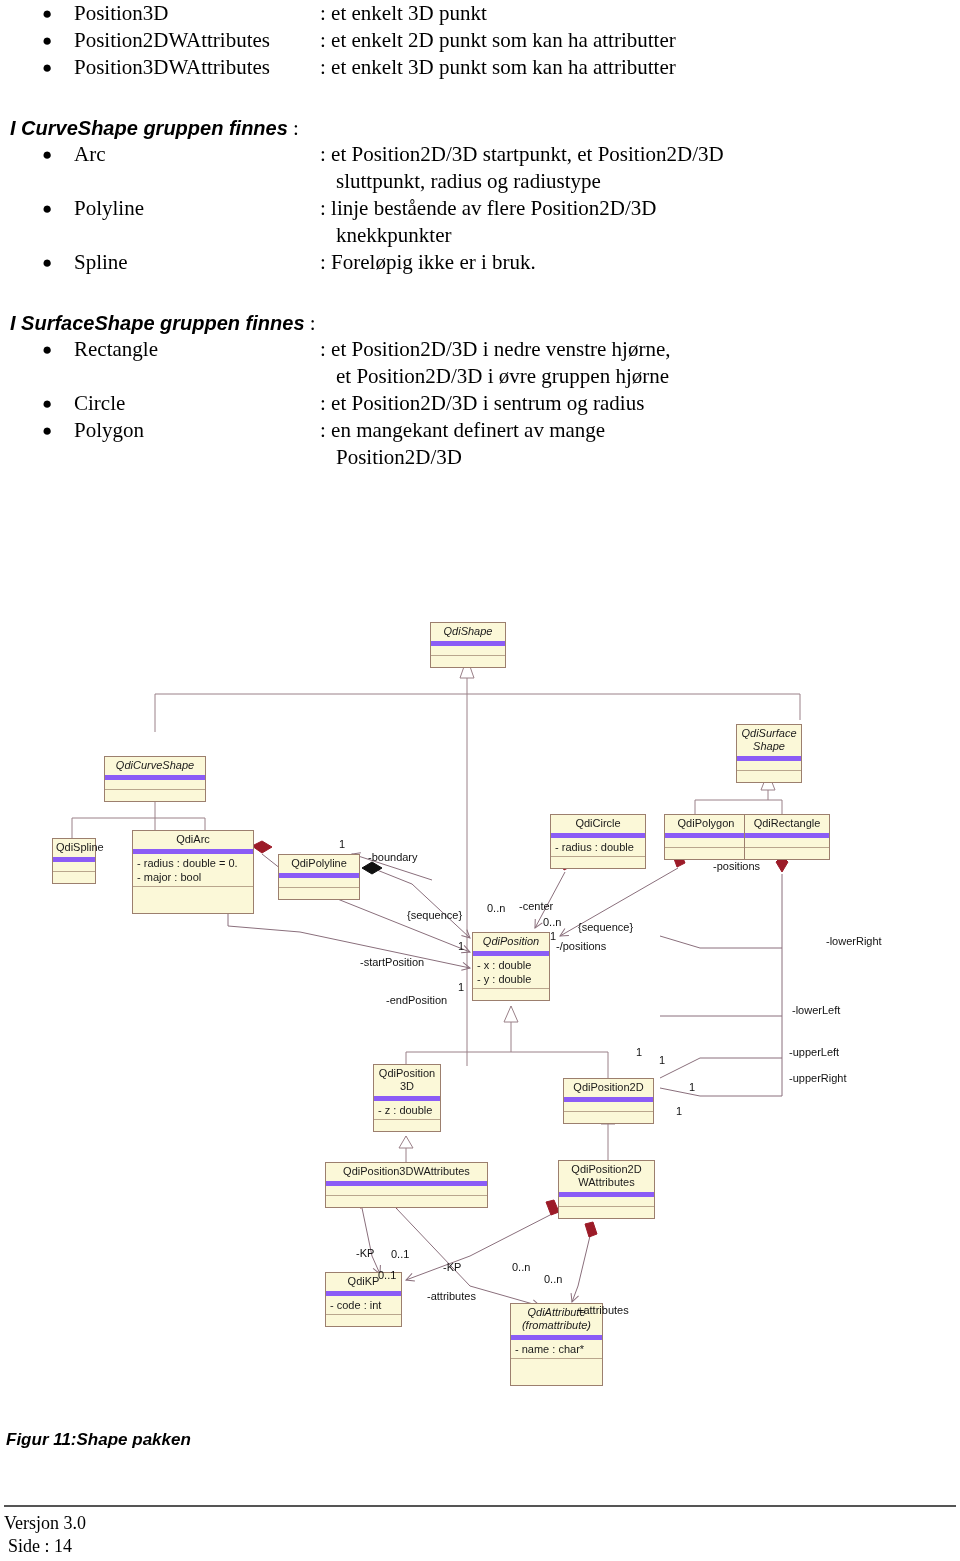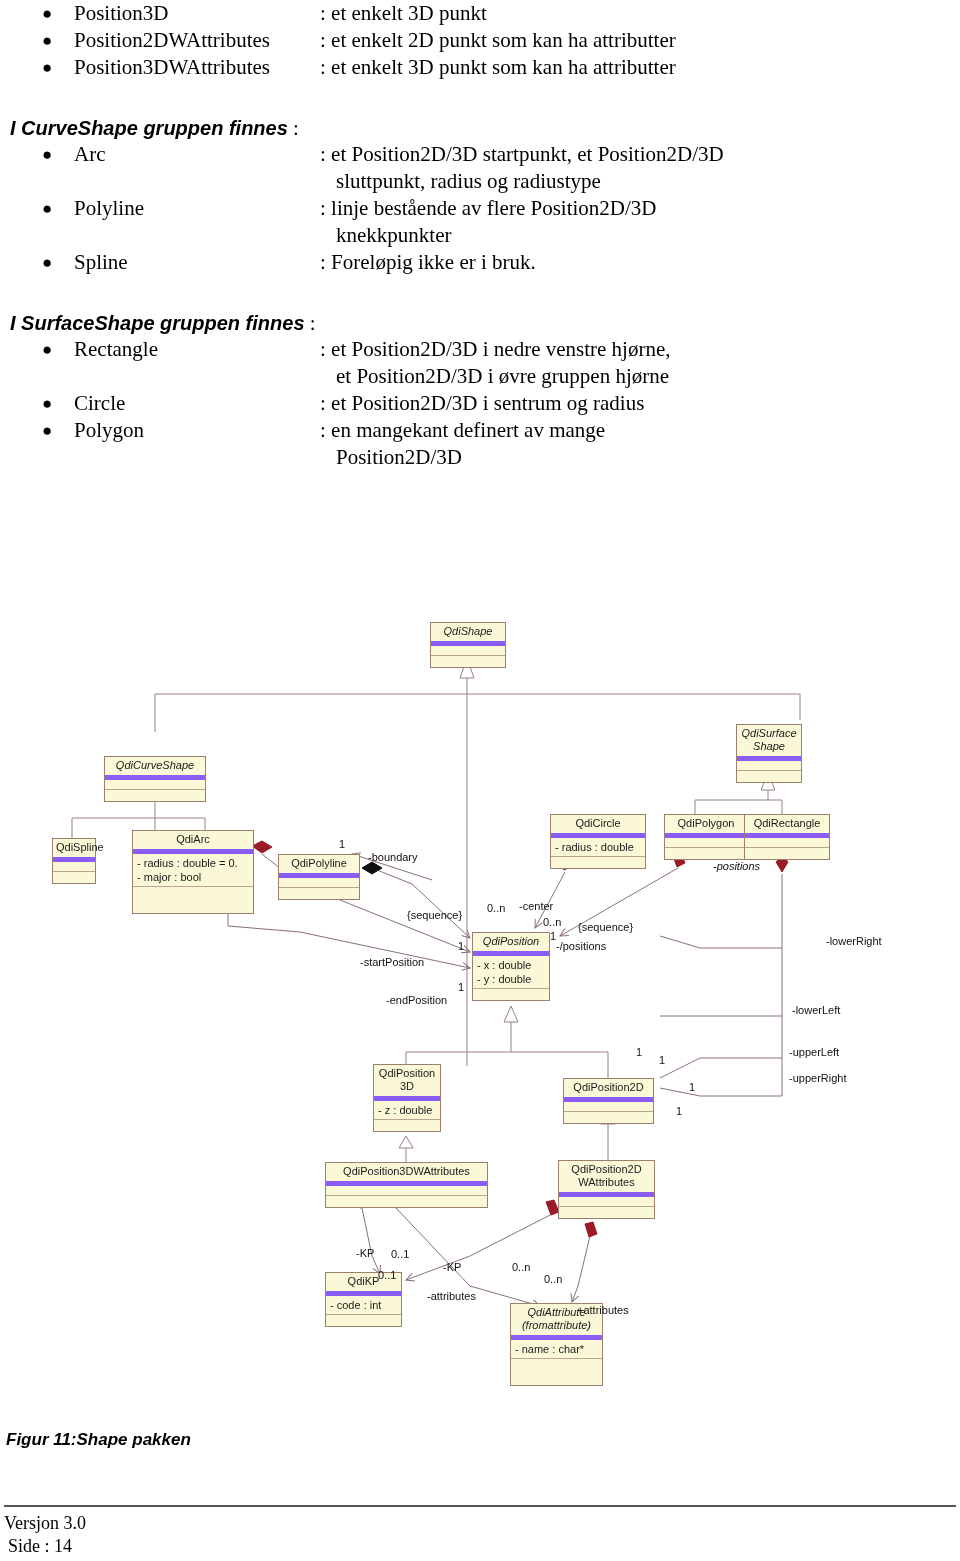--- a/index.html
+++ b/index.html
@@ -434,21 +434,21 @@
   <div class="umlbox abstract" style="left:510px; top:707px; width:93px;">
     <div class="title" style="white-space:pre-line;">QdiAttribute
 (fromattribute)</div>
     <div class="attrs">
       <div>- name : char*</div>
     </div>
     <div class="ops tall"></div>
   </div>
 
   <div class="edgelabel" style="left:368px; top:255px;">-boundary</div>
-  <div class="edgelabel" style="left:713px; top:264px;font-style:italic;">-positions</div>
+  <div class="edgelabel" style="left:713px; top:264px;">-positions</div>
   <div class="edgelabel" style="left:407px; top:313px;">{sequence}</div>
   <div class="edgelabel" style="left:578px; top:325px;">{sequence}</div>
   <div class="edgelabel" style="left:360px; top:360px;">-startPosition</div>
   <div class="edgelabel" style="left:386px; top:398px;">-endPosition</div>
   <div class="edgelabel" style="left:519px; top:304px;">-center</div>
   <div class="edgelabel" style="left:556px; top:344px;">-/positions</div>
   <div class="edgelabel" style="left:826px; top:339px;">-lowerRight</div>
   <div class="edgelabel" style="left:792px; top:408px;">-lowerLeft</div>
   <div class="edgelabel" style="left:789px; top:450px;">-upperLeft</div>
   <div class="edgelabel" style="left:789px; top:476px;">-upperRight</div>

